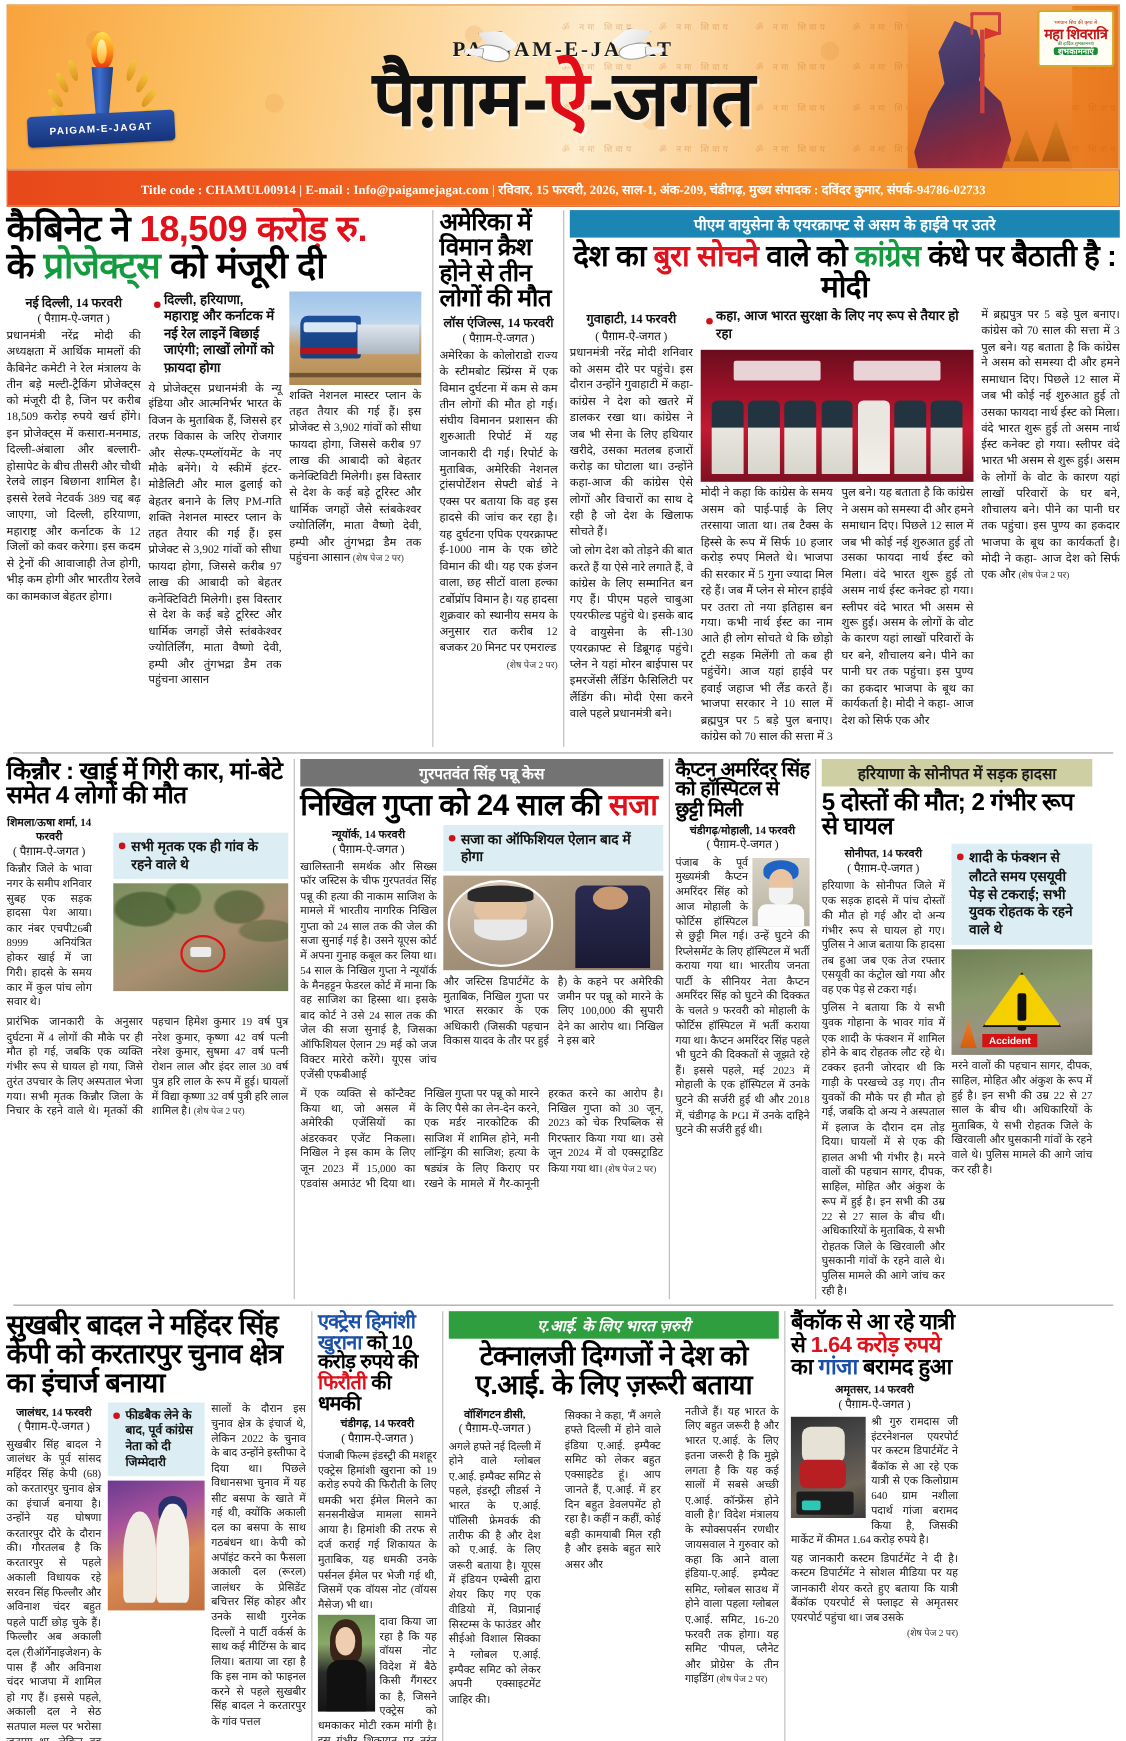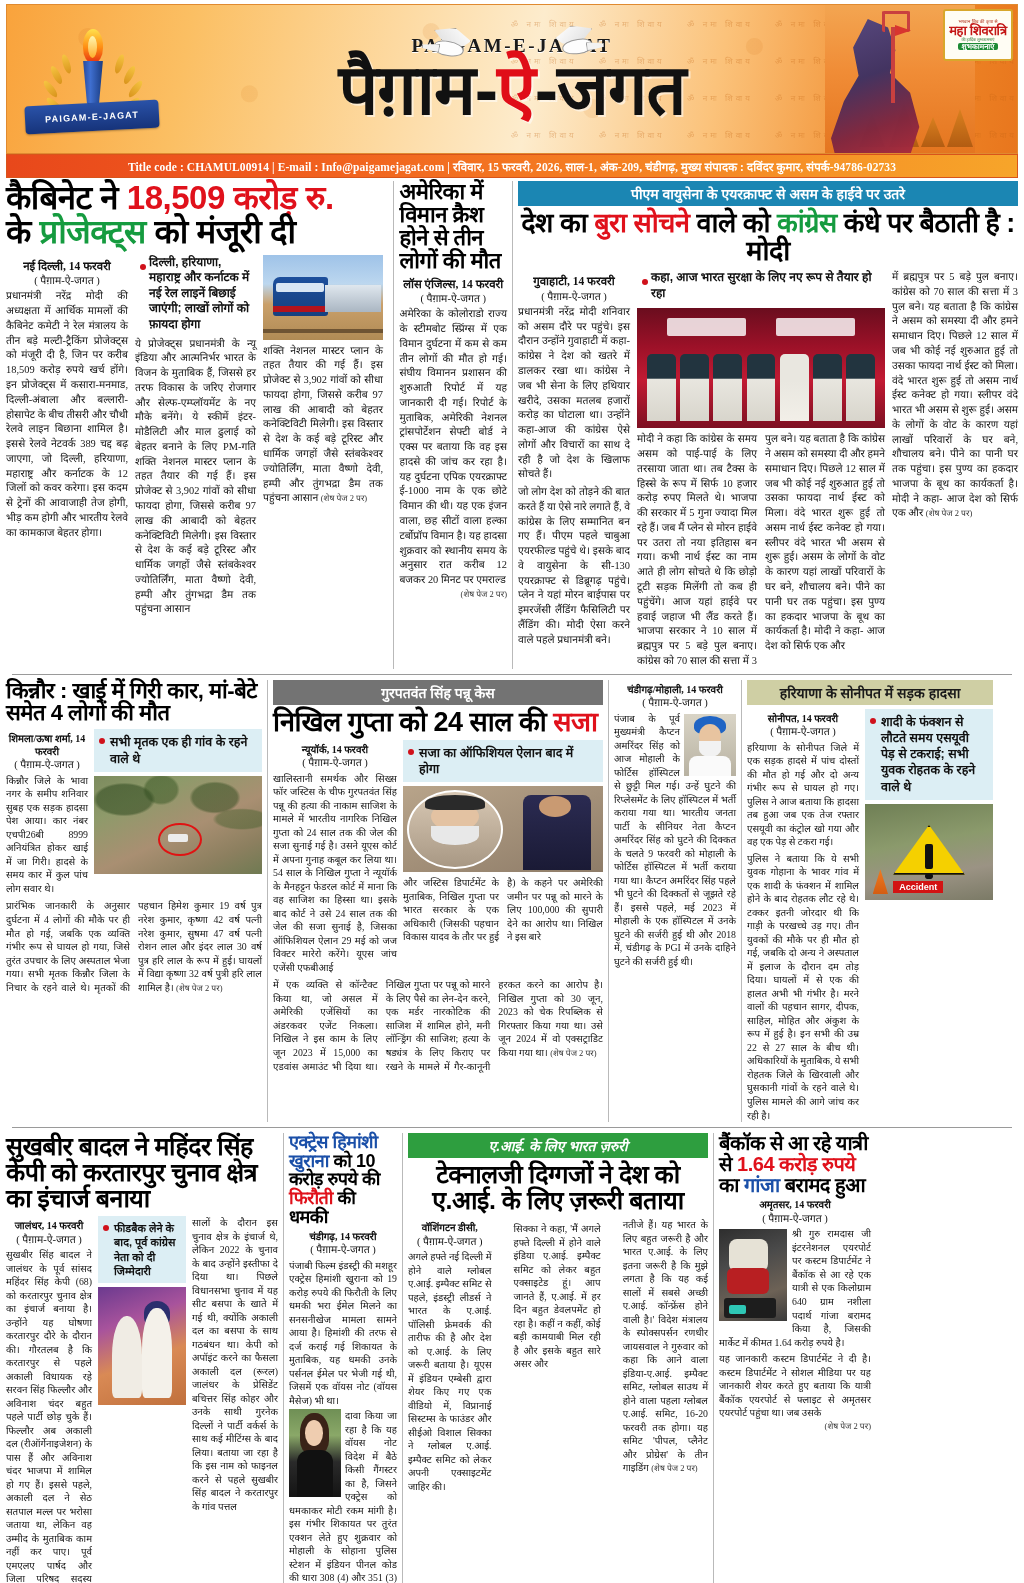--- a/index.html
+++ b/index.html
@@ -132,21 +132,21 @@
     display:flex; flex-direction:column; align-items:center; justify-content:center;
     line-height:1.02; overflow:hidden; padding:2px;
   }
   .shv-top{ font-size:4.5px; color:#b02a12; font-family:"DejaVu Sans",sans-serif; }
   .shv-main{ font-size:13px; font-weight:bold; color:#c41616; font-family:"Liberation Sans",sans-serif; letter-spacing:-.4px; }
   .shv-sub{ font-size:4px; color:#1d6b2a; }
   .shv-bot{ font-size:7.5px; font-weight:bold; color:#fff; background:#1d8a35; padding:0 4px; border-radius:2px; margin-top:1px; }
 
   
   .infobar{
-    margin:0 6px; height:24px;
+    margin:0 6px; height:34px;
     background:linear-gradient(90deg,#e8481b 0%,#f05a1e 25%,#f47b22 55%,#f7a52a 100%);
     color:#fff; display:flex; align-items:center; justify-content:center;
     font-size:11.5px; font-family:"Liberation Serif", serif; font-weight:bold;
     letter-spacing:.1px; white-space:nowrap; border:1px solid #d8541b;
   }
 
   
   .content{ padding:3px 6px 0 6px; }
   .band{ display:flex; gap:0; }
   .vrule{ width:1px; background:#b9b9b9; margin:0 5px; flex:0 0 1px; }
@@ -428,21 +428,21 @@
         </div>
       </div>
     </div>
 
     <div class="hrule"></div>
 
     <div class="band">
 
       <div style="width:256px;">
         <h1 class="hl hl-md">किन्नौर : खाई में गिरी कार, मां-बेटे समेत 4 लोगों की मौत</h1>
-        <div style="display:flex; gap:6px; margin-top:4px;">
+        <div style="display:flex; gap:20px; margin-top:4px;align-items:center;">
           <div style="width:82px;">
             <div class="dateline" style="font-size:10px;">
               <span>शिमला/ऊषा शर्मा, 14 फरवरी</span><br>
               <span class="sub">( पैग़ाम-ऐ-जगत )</span>
             </div>
             <div class="body-text small">
               किन्नौर जिले के भावा नगर के समीप शनिवार सुबह एक सड़क हादसा पेश आया। कार नंबर एचपी26बी 8999 अनियंत्रित होकर खाई में जा गिरी। हादसे के समय कार में कुल पांच लोग सवार थे।
             </div>
           </div>
           <div style="width:168px;">
@@ -490,55 +490,60 @@
           </div>
         </div>
         <div class="body-text small cols3" style="margin-top:4px;">
           में एक व्यक्ति से कॉन्टैक्ट किया था, जो असल में अमेरिकी एजेंसियों का अंडरकवर एजेंट निकला। निखिल ने इस काम के लिए जून 2023 में 15,000 का एडवांस अमाउंट भी दिया था। निखिल गुप्ता पर पन्नू को मारने के लिए पैसे का लेन-देन करने, एक मर्डर नारकोटिक की साजिश में शामिल होने, मनी लॉन्ड्रिंग की साजिश; हत्या के षड्यंत्र के लिए किराए पर रखने के मामले में गैर-कानूनी हरकत करने का आरोप है। निखिल गुप्ता को 30 जून, 2023 को चेक रिपब्लिक से गिरफ्तार किया गया था। उसे जून 2024 में वो एक्सट्राडिट किया गया था। <span class="contd">(शेष पेज 2 पर)</span>
         </div>
       </div>
 
       <div class="vrule"></div>
 
       <div style="width:122px;">
+        <h1 class="hl hl-sm">कैप्टन अमरिंदर सिंह को हॉस्पिटल से छुट्टी मिली</h1>
         <div class="dateline" style="font-size:10px;">
           <span>चंडीगढ़/मोहाली, 14 फरवरी</span><br>
           <span class="sub">( पैग़ाम-ऐ-जगत )</span>
         </div>
         <div class="photo ph-portrait" style="height:62px; width:52px; float:right; margin:2px 0 2px 4px;">
           <div class="pp-turban"></div>
             <div class="pp-head"></div>
             <div class="pp-beard"></div>
             <div class="pp-body"></div>
         </div>
         <div class="body-text small">पंजाब के पूर्व मुख्यमंत्री कैप्टन अमरिंदर सिंह को आज मोहाली के फोर्टिस हॉस्पिटल से छुट्टी मिल गई। उन्हें घुटने की रिप्लेसमेंट के लिए हॉस्पिटल में भर्ती कराया गया था। भारतीय जनता पार्टी के सीनियर नेता कैप्टन अमरिंदर सिंह को घुटने की दिक्कत के चलते 9 फरवरी को मोहाली के फोर्टिस हॉस्पिटल में भर्ती कराया गया था। कैप्टन अमरिंदर सिंह पहले भी घुटने की दिक्कतों से जूझते रहे हैं। इससे पहले, मई 2023 में मोहाली के एक हॉस्पिटल में उनके घुटने की सर्जरी हुई थी और 2018 में, चंडीगढ़ के PGI में उनके दाहिने घुटने की सर्जरी हुई थी।</div>
       </div>
 
       <div class="vrule"></div>
 
       <div style="width:246px;">
         <div class="kicker olive">हरियाणा के सोनीपत में सड़क हादसा</div>
+        <h1 class="hl hl-md">5 दोस्तों की मौत; 2 गंभीर रूप से घायल</h1>
         <div style="display:flex; gap:6px; margin-top:4px;">
           <div style="width:112px;">
             <div class="dateline" style="font-size:10px;">
               <span>सोनीपत, 14 फरवरी</span><br>
               <span class="sub">( पैग़ाम-ऐ-जगत )</span>
             </div>
             <div class="body-text small">हरियाणा के सोनीपत जिले में एक सड़क हादसे में पांच दोस्तों की मौत हो गई और दो अन्य गंभीर रूप से घायल हो गए। पुलिस ने आज बताया कि हादसा तब हुआ जब एक तेज रफ्तार एसयूवी का कंट्रोल खो गया और वह एक पेड़ से टकरा गई।</div>
             <div class="body-text small" style="margin-top:3px;">पुलिस ने बताया कि ये सभी युवक गोहाना के भावर गांव में एक शादी के फंक्शन में शामिल होने के बाद रोहतक लौट रहे थे। टक्कर इतनी जोरदार थी कि गाड़ी के परखच्चे उड़ गए। तीन युवकों की मौके पर ही मौत हो गई, जबकि दो अन्य ने अस्पताल में इलाज के दौरान दम तोड़ दिया। घायलों में से एक की हालत अभी भी गंभीर है। मरने वालों की पहचान सागर, दीपक, साहिल, मोहित और अंकुश के रूप में हुई है। इन सभी की उम्र 22 से 27 साल के बीच थी। अधिकारियों के मुताबिक, ये सभी रोहतक जिले के खिरवाली और घुसकानी गांवों के रहने वाले थे। पुलिस मामले की आगे जांच कर रही है।</div>
           </div>
           <div style="width:128px;">
             <div class="bullet-box">शादी के फंक्शन से लौटते समय एसयूवी पेड़ से टकराई; सभी युवक रोहतक के रहने वाले थे</div>
             <div class="photo ph-accident" style="height:96px;">
               <div class="acc-cone"></div>
               <div class="acc-sign"></div>
               <div class="acc-bang"></div>
                 <div class="acc-dot"></div>
               <div class="acc-label">Accident</div>
             </div>
+            <div class="body-text small" style="margin-top:4px;">
+              मरने वालों की पहचान सागर, दीपक, साहिल, मोहित और अंकुश के रूप में हुई है। इन सभी की उम्र 22 से 27 साल के बीच थी। अधिकारियों के मुताबिक, ये सभी रोहतक जिले के खिरवाली और घुसकानी गांवों के रहने वाले थे। पुलिस मामले की आगे जांच कर रही है।
+            </div>
           </div>
         </div>
       </div>
     </div>
 
     <div class="hrule"></div>
 
     <div class="band">
 
       <div style="width:272px;">

